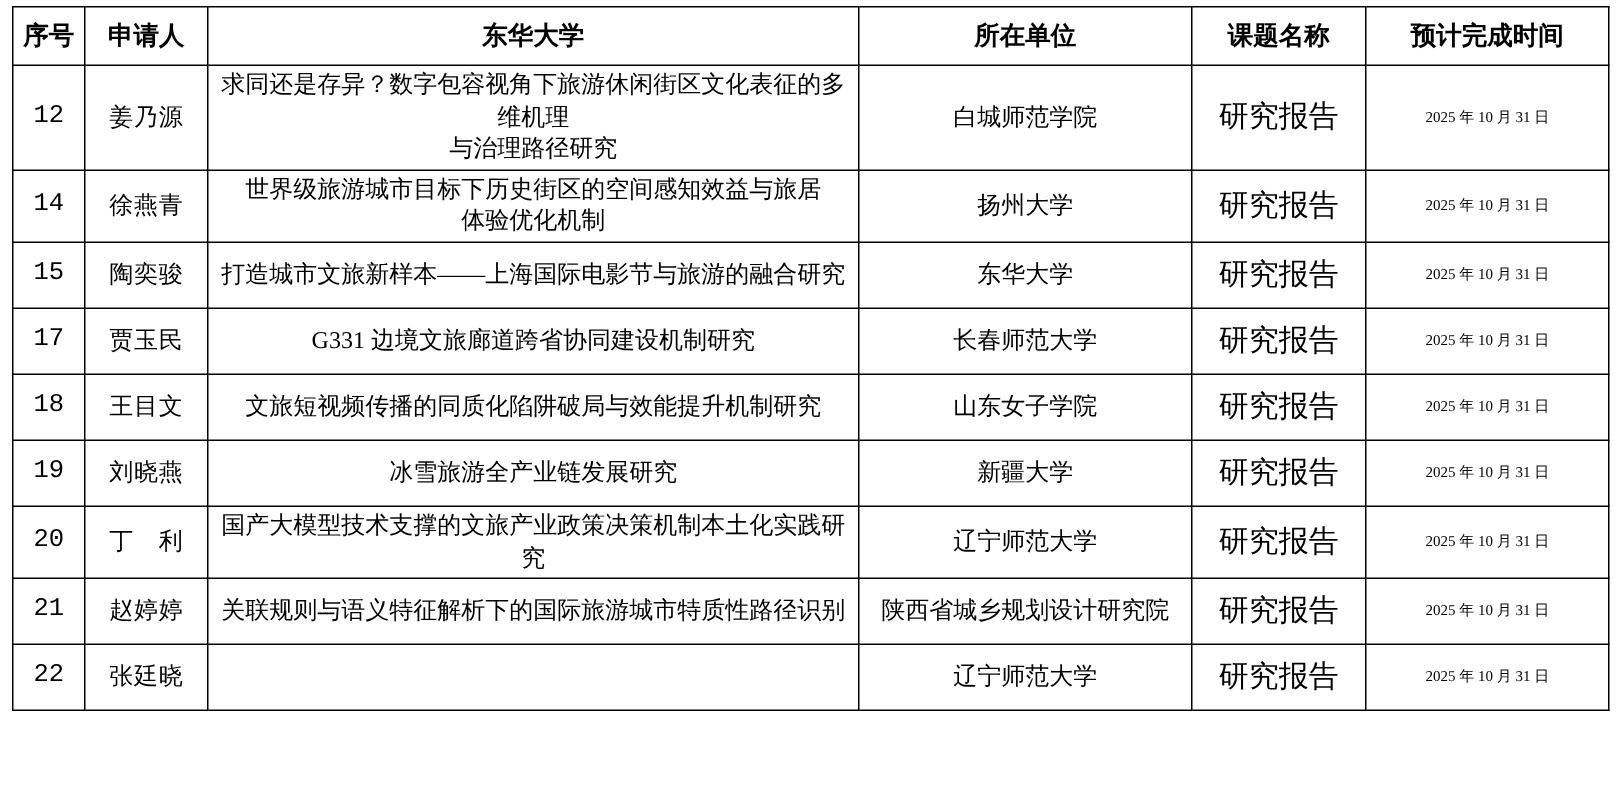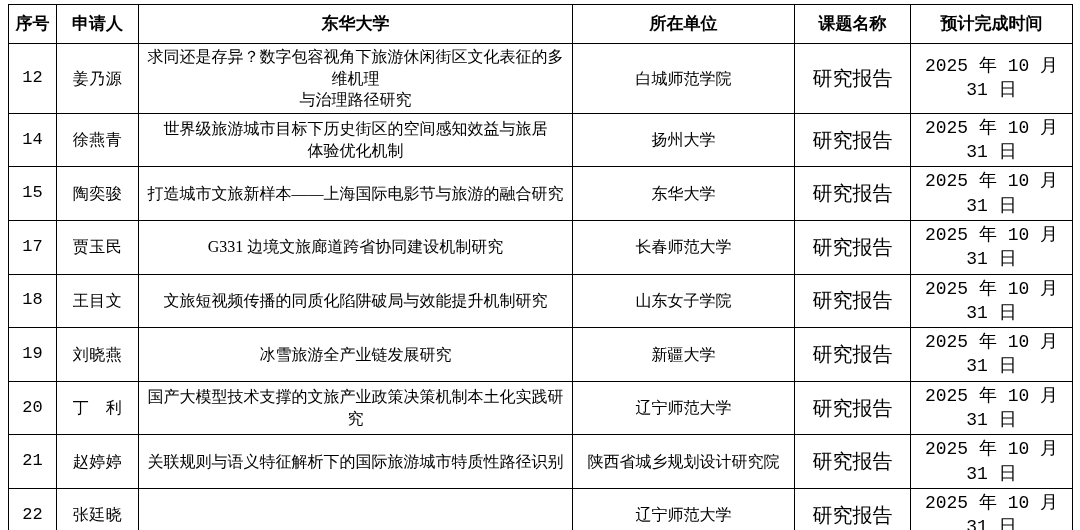--- a/index.html
+++ b/index.html
@@ -50,21 +50,21 @@
   .col-title { width: 434px; }
   .col-unit  { width: 222px; }
   .col-res   { width: 116px; }
   .col-date  { width: 162px; }
 
   td.cell-no   { font-size: 17px; font-family: Liberation Mono, monospace; }
   td.cell-name { font-size: 16px; letter-spacing: 0.5px; }
   td.cell-title{ font-size: 16px; font-family: Liberation Serif, serif; }
   td.cell-unit { font-size: 16px; }
   td.cell-res  { font-size: 20px; }
-  td.cell-date { font-size: 18px; font-family: Liberation Mono, monospace; }
+  td.cell-date { font-size: 10px; }
 
   .title-line { display: block; }
 </style>
 </head>
 <body>
 
 <div class="sheet">
   <table class="project-table">
     <colgroup>
       <col class="col-no">

